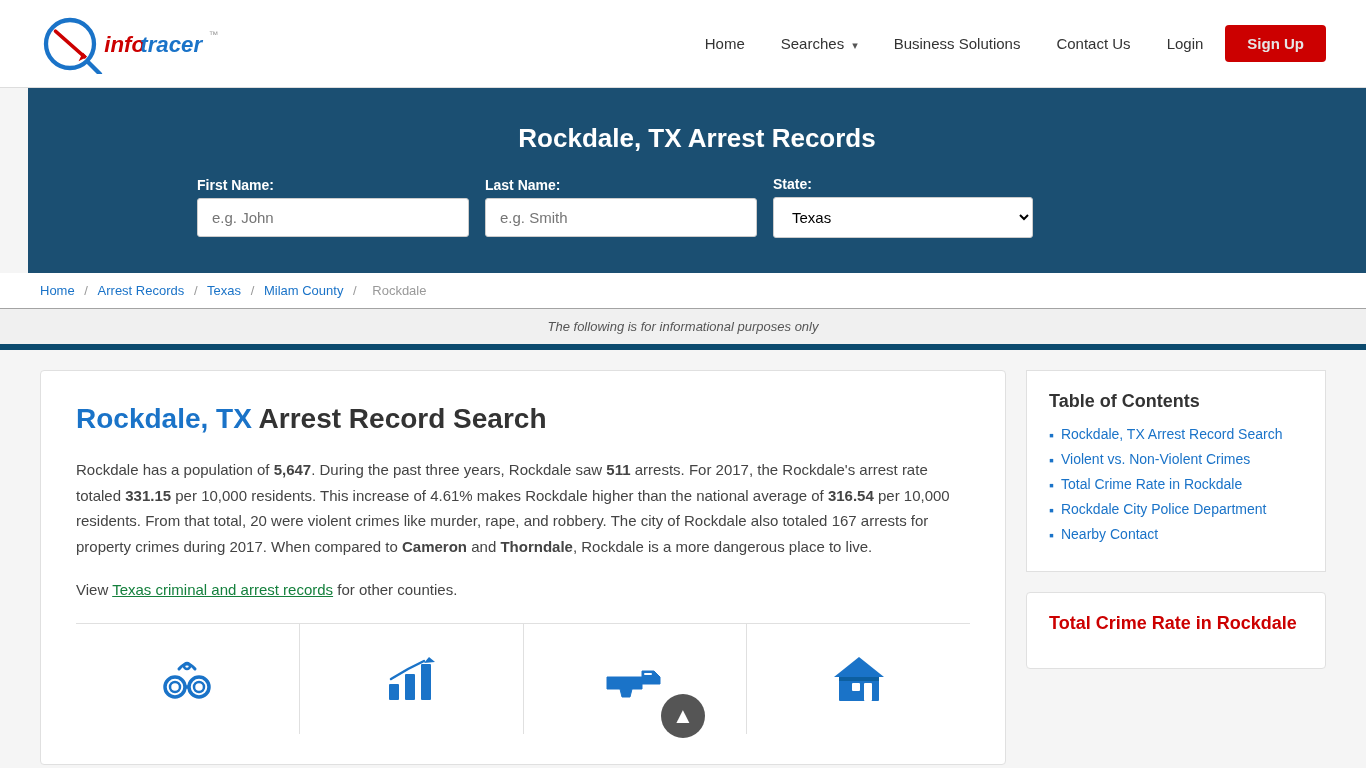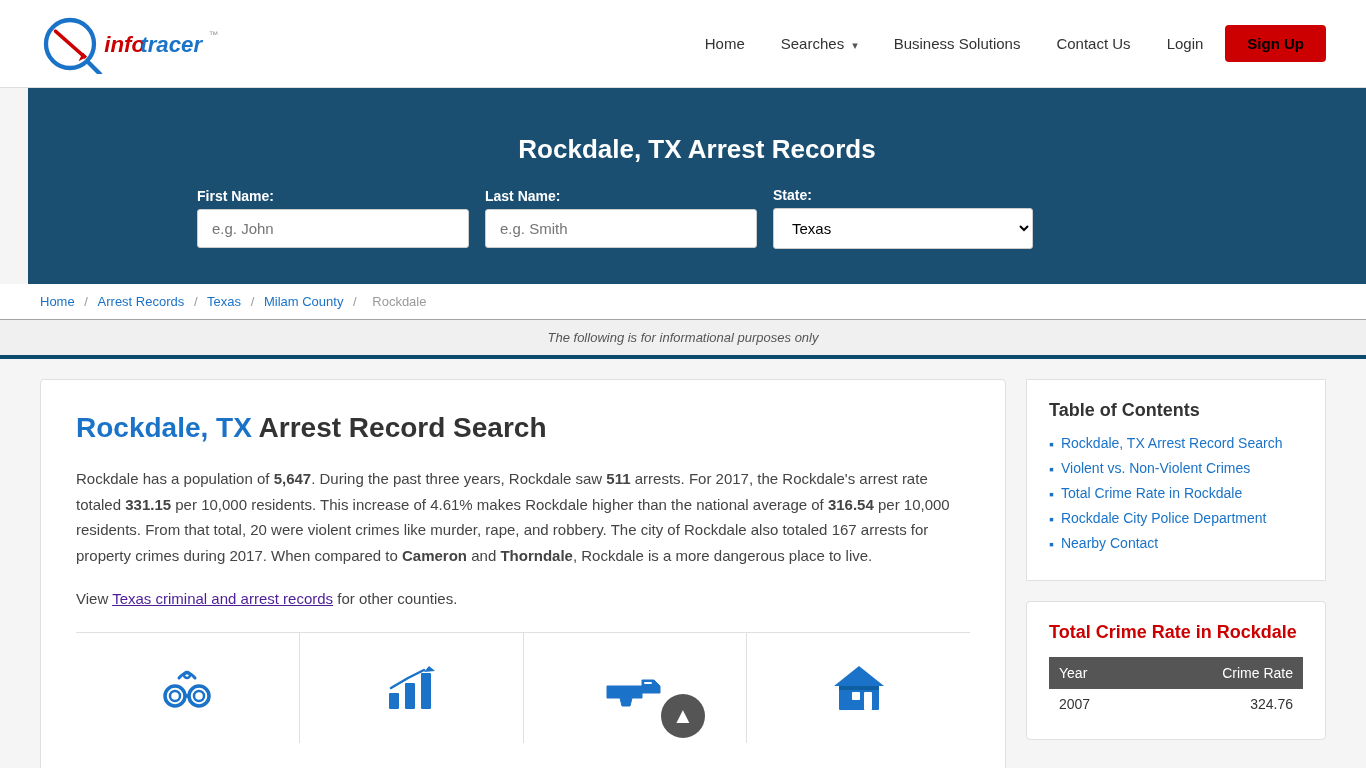--- a/index.html
+++ b/index.html
@@ -14,35 +14,35 @@
       align-items: center;
       justify-content: space-between;
       height: 88px;
     }
     .nav { display: flex; align-items: center; gap: 8px; }
     .nav-link { text-decoration: none; color: #333; font-size: 15px; padding: 8px 14px; }
     .nav-searches { display: flex; align-items: flex-end; gap: 8px; }
     .nav-btn-login { text-decoration: none; color: #333; font-size: 15px; padding: 8px 14px; }
     .nav-btn-signup {
       background: #cc0000;
-      color: #000000;
+      color: #e5e5e5;
       border: none;
       padding: 10px 22px;
       font-size: 15px;
       font-weight: bold;
       border-radius: 4px;
       cursor: pointer;
       text-decoration: none;
     }
     .chevron { font-size: 11px; color: #555; }
 
     
     .hero {
       background: #1b4f72;
-      padding: 46px 40px 35px;
+      padding: 35px 40px 35px;
       margin-left: 28px;
     }
     .hero h1 { text-align: center; color: #fff; font-size: 26px; margin-bottom: 22px; }
     .search-form { display: flex; align-items: center; gap: 16px; max-width: 1000px; margin: 0 auto; }
     .form-group { display: flex; flex-direction: column; gap: 5px; }
     .form-group label { color: #fff; font-size: 14px; font-weight: bold; }
     .form-group input {
       padding: 10px 14px;
       font-size: 15px;
       border: 1px solid #ccc;
@@ -82,21 +82,21 @@
     .breadcrumb a { color: #1a73c8; text-decoration: none; }
     .breadcrumb span { margin: 0 6px; color: #999; }
 
     
     .info-banner {
       text-align: center;
       padding: 10px;
       font-size: 13px;
       color: #555;
       background: #f0f0f0;
-      border-bottom: 4px solid #0c4a6e;
+      border-bottom: 6px solid #0c4a6e;
     }
 
     
     .main-content {
       display: flex;
       gap: 20px;
       padding: 20px 40px;
       max-width: 1366px;
       margin: 0 auto;
     }
@@ -106,21 +106,21 @@
       flex: 1;
       background: #fff;
       border: 1px solid #e0e0e0;
       border-radius: 4px;
       padding: 30px 35px;
     }
     .page-title { font-size: 28px; color: #333; margin-bottom: 20px; line-height: 1.3; }
     .page-title .blue { color: #1a73c8; }
     .page-description { font-size: 15px; line-height: 1.7; color: #444; margin-bottom: 18px; }
     .page-description strong { font-weight: bold; }
-    .page-description a { color: #4c1d95; text-decoration: underline; }
+    .page-description a { color: #15803d; text-decoration: underline; }
 
     
     .icons-row {
       display: flex;
       margin-top: 20px;
       border-top: 1px solid #e0e0e0;
     }
     .icon-cell {
       flex: 1;
       display: flex;
@@ -330,33 +330,19 @@
             <a href="#">Rockdale City Police Department</a>
           </li>
           <li>
             <a href="#">Nearby Contact</a>
           </li>
         </ul>
     </div>
 
     <div class="crime-rate-box">
       <div class="crime-rate-title">Total Crime Rate in Rockdale</div>
-      <table class="crime-table">
-        <thead>
-          <tr>
-            <th>Year</th>
-            <th>Crime Rate</th>
-          </tr>
-        </thead>
-        <tbody id="crime-table-body">
-            <tr>
-              <td>2007</td>
-              <td>324.76</td>
-            </tr>
-          </tbody>
-      </table>
     </div>
   </aside>
 </div>
 
 <div class="scroll-top">
   <span>▲</span>
 </div>
 
 </body></html>

